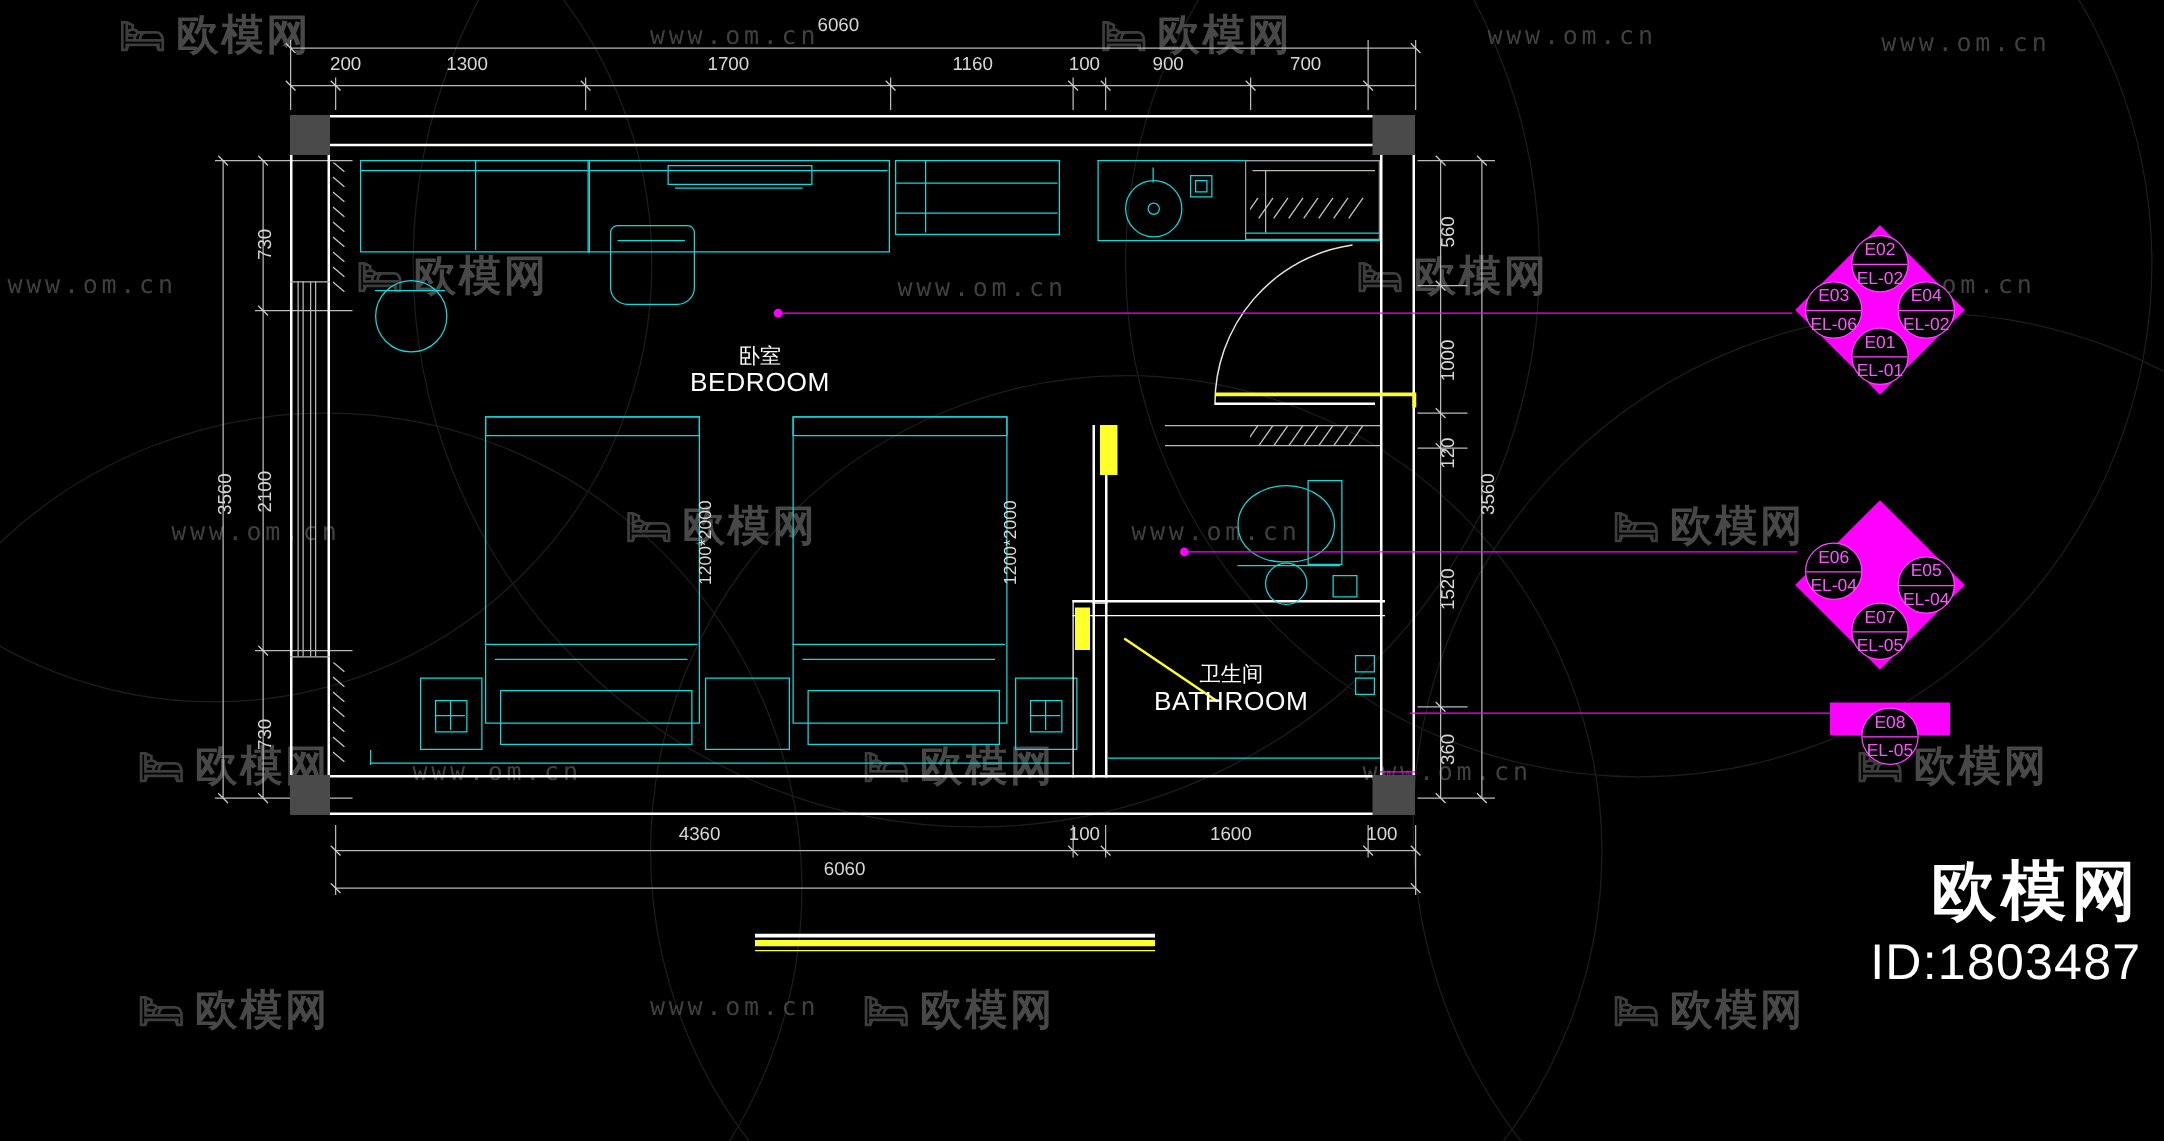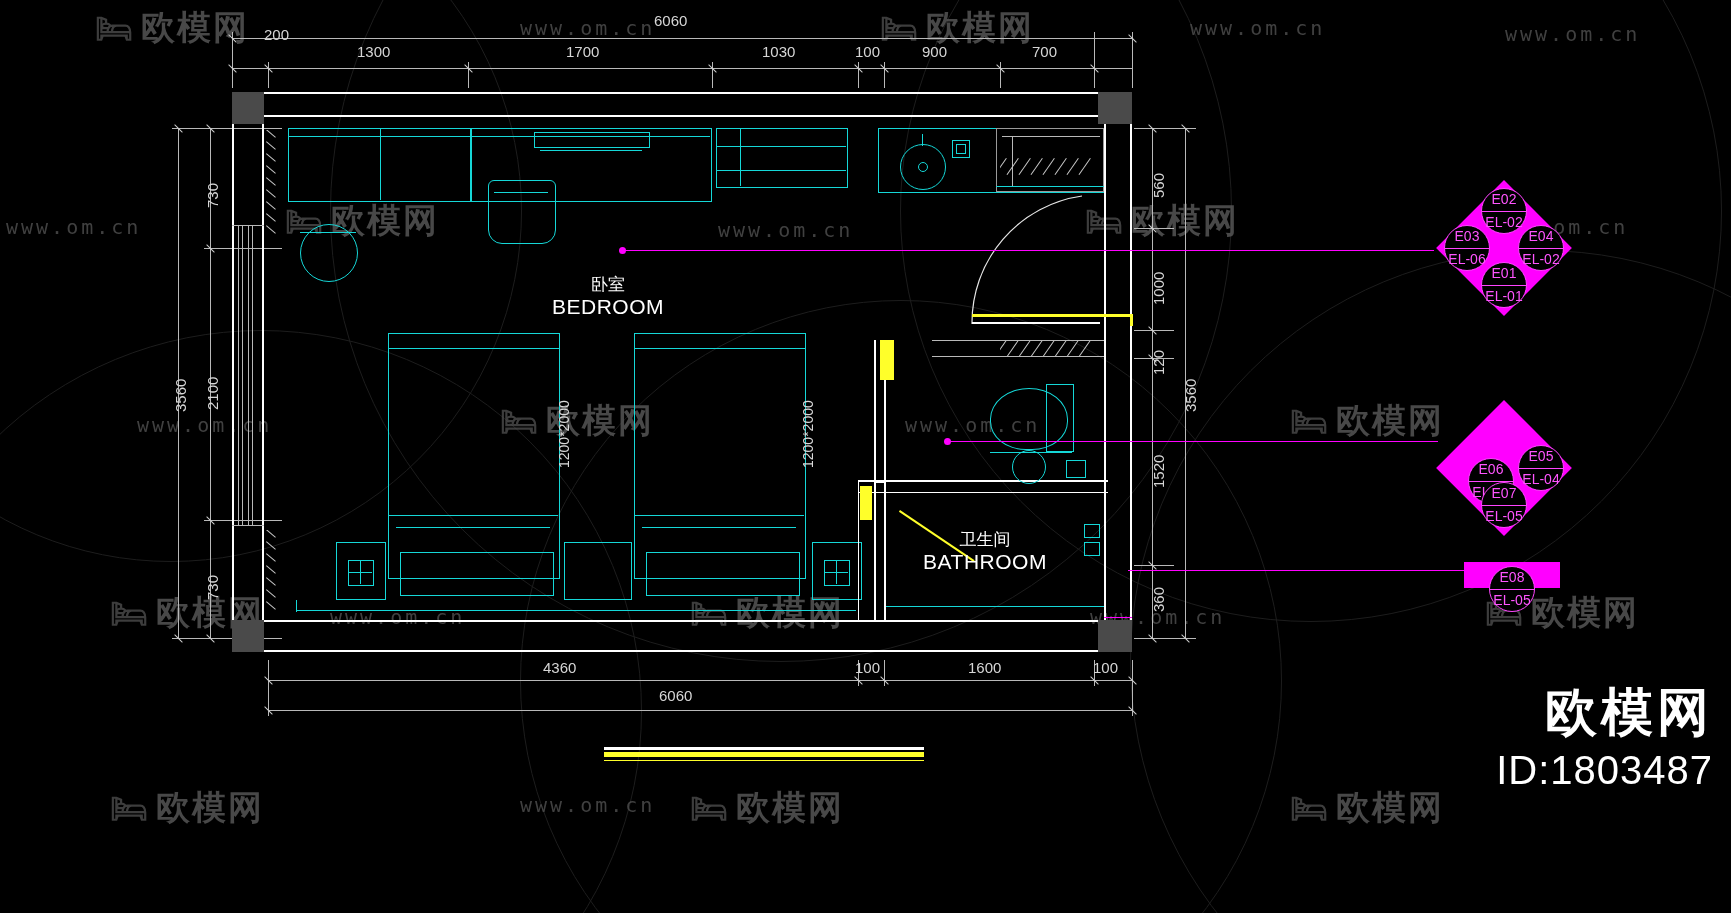--- a/index.html
+++ b/index.html
@@ -121,24 +121,24 @@
     <div class="tick" style="left:463px;top:68px;"></div>
     <div class="tick" style="left:707px;top:68px;"></div>
     <div class="tick" style="left:853px;top:68px;"></div>
     <div class="tick" style="left:879px;top:68px;"></div>
     <div class="tick" style="left:995px;top:68px;"></div>
     <div class="tick" style="left:1089px;top:68px;"></div>
     <div class="tick" style="left:227px;top:38px;"></div>
     <div class="tick" style="left:1127px;top:38px;"></div>
 
     <div class="dimtxt" style="left:654px;top:12px;">6060</div>
-    <div class="dimtxt" style="left:264px;top:26px;">200</div>
+    <div class="dimtxt" style="left:264px;top:43px;">200</div>
     <div class="dimtxt" style="left:357px;top:43px;">1300</div>
     <div class="dimtxt" style="left:566px;top:43px;">1700</div>
-    <div class="dimtxt" style="left:762px;top:43px;">1030</div>
+    <div class="dimtxt" style="left:762px;top:43px;">1160</div>
     <div class="dimtxt" style="left:855px;top:43px;">100</div>
     <div class="dimtxt" style="left:922px;top:43px;">900</div>
     <div class="dimtxt" style="left:1032px;top:43px;">700</div>
   </div>
 
   <div>
     <div class="ln v gy" style="left:178px;top:128px;height:510px;"></div>
     <div class="ln v gy" style="left:210px;top:128px;height:510px;"></div>
     <div class="ln h gy" style="left:172px;top:128px;width:110px;"></div>
     <div class="ln h gy" style="left:204px;top:248px;width:78px;"></div>
@@ -403,21 +403,21 @@
     <div class="circ" style="left:47px;top:84px;width:46px;height:46px;">
       <div class="top">E01</div>
       <div class="bot">EL-01</div>
     </div>
   </div>
   <div class="leader" style="left:622px;top:250px;width:812px;"></div>
   <div class="dot" style="left:619px;top:247px;"></div>
 
   <div class="elev" style="left:1434px;top:398px;width:140px;height:140px;">
     <div class="diamond dia-full" style="left:22px;top:22px;"></div>
-    <div class="circ" style="left:10px;top:60px;width:46px;height:46px;margin-left:24px;">
+    <div class="circ" style="left:10px;top:36px;width:46px;height:46px;">
       <div class="top">E06</div>
       <div class="bot">EL-04</div>
     </div>
     <div class="circ" style="left:84px;top:47px;width:46px;height:46px;">
       <div class="top">E05</div>
       <div class="bot">EL-04</div>
     </div>
     <div class="circ" style="left:47px;top:84px;width:46px;height:46px;">
       <div class="top">E07</div>
       <div class="bot">EL-05</div>

